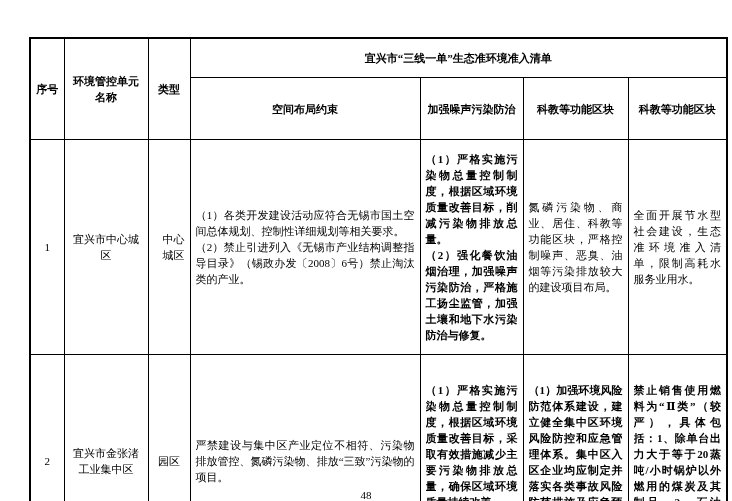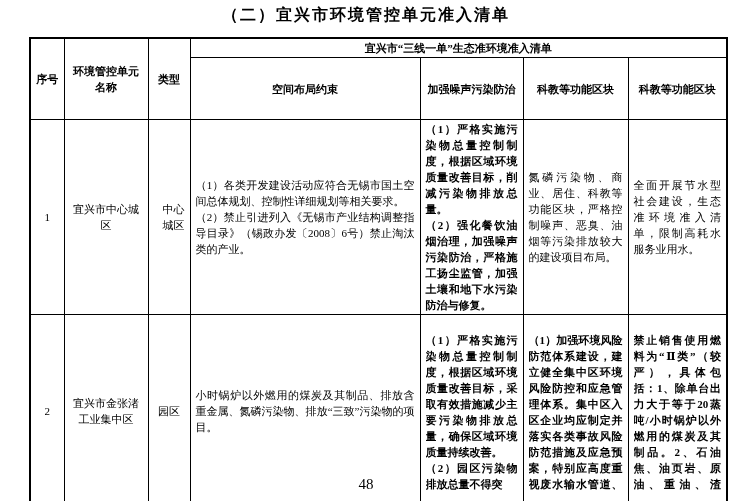--- a/index.html
+++ b/index.html
@@ -32,21 +32,21 @@
     top: 37px;
     width: 698px;
     border-collapse: collapse;
     table-layout: fixed;
     border: 2px solid #000000;
   }
   table.grid td {
     border: 1px solid #000000;
     font-size: 11px;
     line-height: 16px;
-    padding: 1px 5px;
+    padding: 11px 5px;
     overflow: hidden;
     word-break: break-all;
   }
   .hdr {
     font-weight: 700;
     text-align: center;
     vertical-align: middle;
   }
   .merged-hdr {
     font-size: 10.5px;
@@ -67,33 +67,32 @@
   }
   .mid { vertical-align: middle; }
   .top { vertical-align: top; font-weight: bold; }
   .type-cell { line-height: 28px; text-align: right; }
   .clip {
     max-height: 158px;
     overflow: hidden;
   }
   .footer {
     position: absolute;
-    bottom: 8px;
+    bottom: 0;
     left: 0;
     right: 0;
     text-align: center;
-    font-size: 15px;
+    font-size: 11px;
   }
 </style>
 </head>
 <body>
 
 <div class="doc">
 
-  <div class="title">（二）宜兴市环境管控单元准入清单</div>
 
   <table class="grid">
     <colgroup>
       <col style="width:34px">
       <col style="width:84px">
       <col style="width:42px">
       <col style="width:230px">
       <col style="width:103px">
       <col style="width:105px">
       <col style="width:99px">
@@ -122,21 +121,21 @@
 （2）强化餐饮油烟治理，加强噪声污染防治，严格施工扬尘监管，加强土壤和地下水污染防治与修复。</td>
         <td class="j mid">氮磷污染物、商业、居住、科教等功能区块，严格控制噪声、恶臭、油烟等污染排放较大的建设项目布局。</td>
         <td class="j mid">全面开展节水型社会建设，生态准环境准入清单，限制高耗水服务业用水。</td>
       </tr>
 
       <tr class="drow2">
         <td class="c">2</td>
         <td class="c">宜兴市金张渚工业集中区</td>
         <td class="c">园区</td>
         <td class="j mid">
-          <div>小时锅炉以外燃用的煤炭及其制品、排放含重金属、氮磷污染物、排放“三致”污染物的项目。</div>
+          <div>严禁建设与集中区产业定位不相符、污染物排放管控、氮磷污染物、排放“三致”污染物的项目。</div>
         </td>
         <td class="j top">
           <div class="clip">（1）严格实施污染物总量控制制度，根据区域环境质量改善目标，采取有效措施减少主要污染物排放总量，确保区域环境质量持续改善。
 （2）园区污染物排放总量不得突</div>
         </td>
         <td class="j top">
           <div class="clip">（1）加强环境风险防范体系建设，建立健全集中区环境风险防控和应急管理体系。集中区入区企业均应制定并落实各类事故风险防范措施及应急预案，特别应高度重视废水输水管道、危废储运的环境安全；储备必须的设备物</div>
         </td>
         <td class="j top">
           <div class="clip">禁止销售使用燃料为“Ⅱ类”（较严），具体包括：1、除单台出力大于等于20蒸吨/小时锅炉以外燃用的煤炭及其制品。2、石油焦、油页岩、原油、重油、渣油、煤焦油</div>

